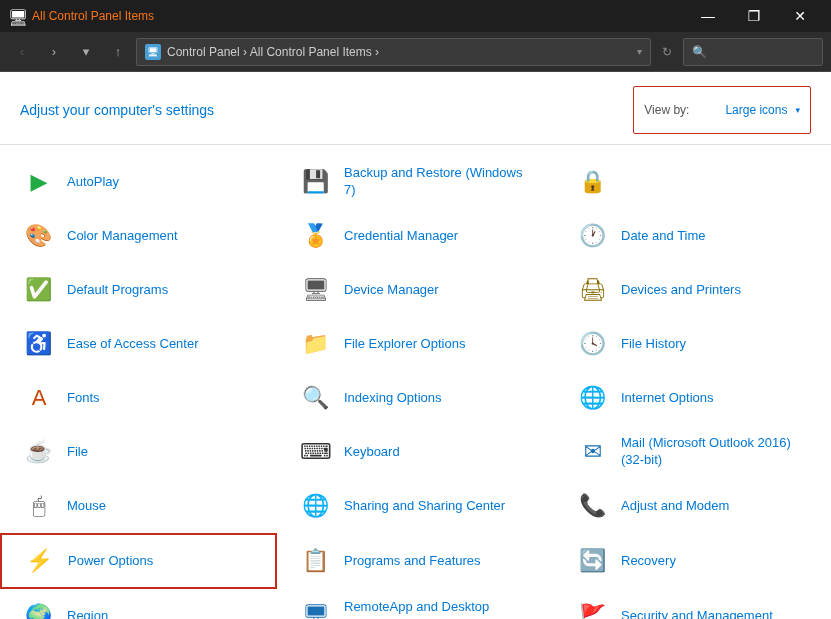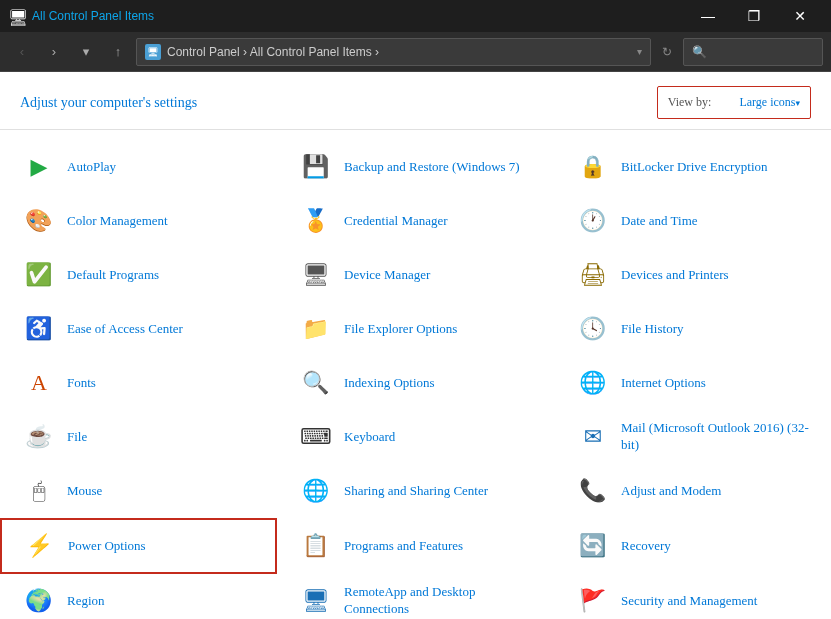--- a/index.html
+++ b/index.html
@@ -25,21 +25,21 @@
       display: flex;
       align-items: center;
       gap: 8px;
     }
     .title-bar-icon {
       width: 16px;
       height: 16px;
     }
     .title-bar-title {
       font-size: 12px;
-      color: #0ea5e9;
+      color: #f97316;
     }
     .title-bar-controls {
       display: flex;
       gap: 0;
     }
     .title-bar-btn {
       width: 46px;
       height: 32px;
       background: transparent;
       border: none;
@@ -136,39 +136,39 @@
       font-size: 12px;
     }
 
     
     .content-area {
       background: #fff;
       color: #000;
       height: calc(619px - 32px - 40px);
       overflow-y: auto;
       overflow-x: hidden;
-      font-family: Liberation Serif, serif;
     }
 
     .content-header {
       padding: 14px 20px 10px 20px;
       display: flex;
       align-items: center;
       justify-content: space-between;
       border-bottom: 1px solid #e0e0e0;
     }
     .adjust-text {
       font-size: 14px;
       color: #0078d7;
     }
     .view-by-container {
       display: flex;
       align-items: center;
+      gap: 8px;
       border: 1px solid #c42b1c;
-      padding: 8px 10px;
+      padding: 16px 10px;
       border-radius: 2px;
     }
     .view-by-label {
       font-size: 12px;
       color: #555;
     }
     .view-by-value {
       font-size: 12px;
       color: #0078d7;
       cursor: pointer;
@@ -294,21 +294,20 @@
         <div class="cp-icon icon-autoplay">▶</div>
         <span class="cp-label">AutoPlay</span>
       </div>
       <div class="cp-item">
         <div class="cp-icon icon-backup">💾</div>
         <span class="cp-label">Backup and Restore
 (Windows 7)</span>
       </div>
       <div class="cp-item">
         <div class="cp-icon icon-bitlocker">🔒</div>
-        <span class="cp-label">BitLocker Drive Encryption</span>
       </div>
       <div class="cp-item">
         <div class="cp-icon icon-color">🎨</div>
         <span class="cp-label">Color Management</span>
       </div>
       <div class="cp-item">
         <div class="cp-icon icon-credential">🏅</div>
         <span class="cp-label">Credential Manager</span>
       </div>
       <div class="cp-item">

